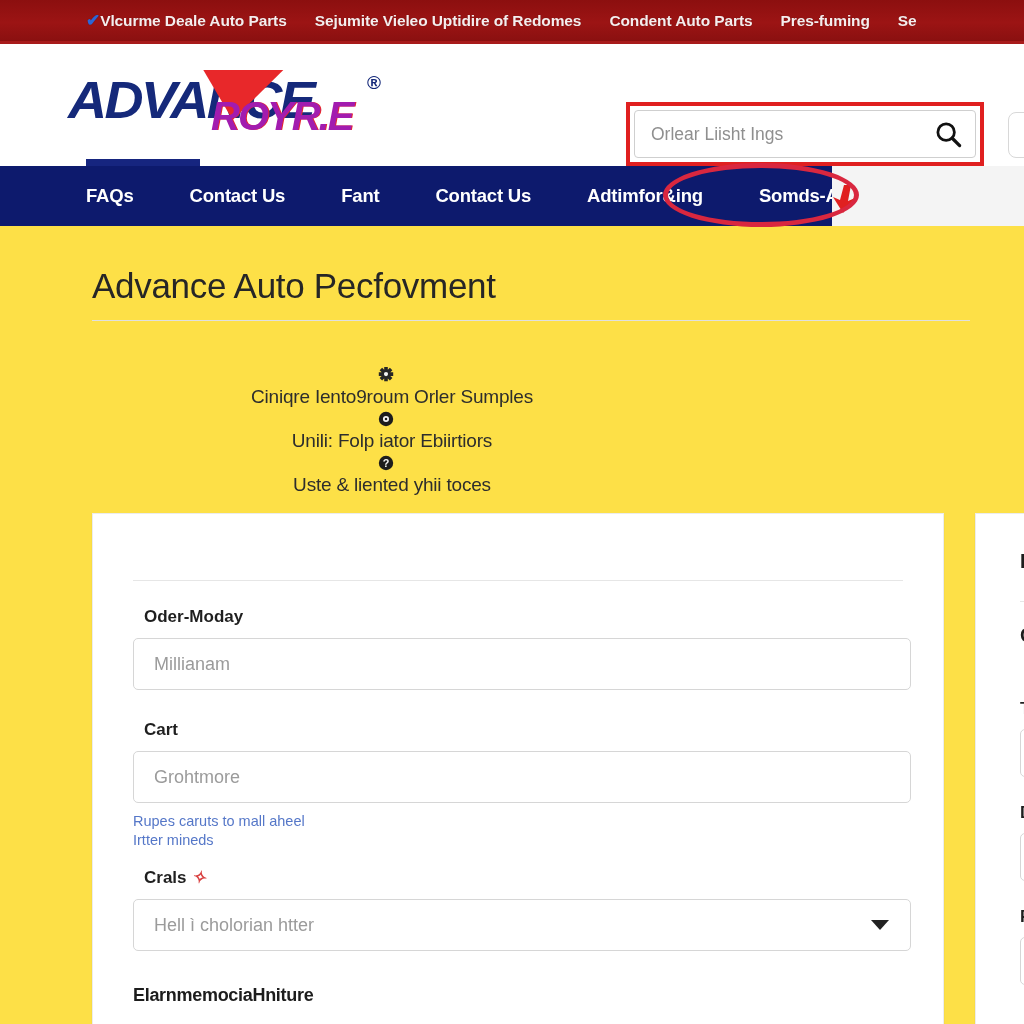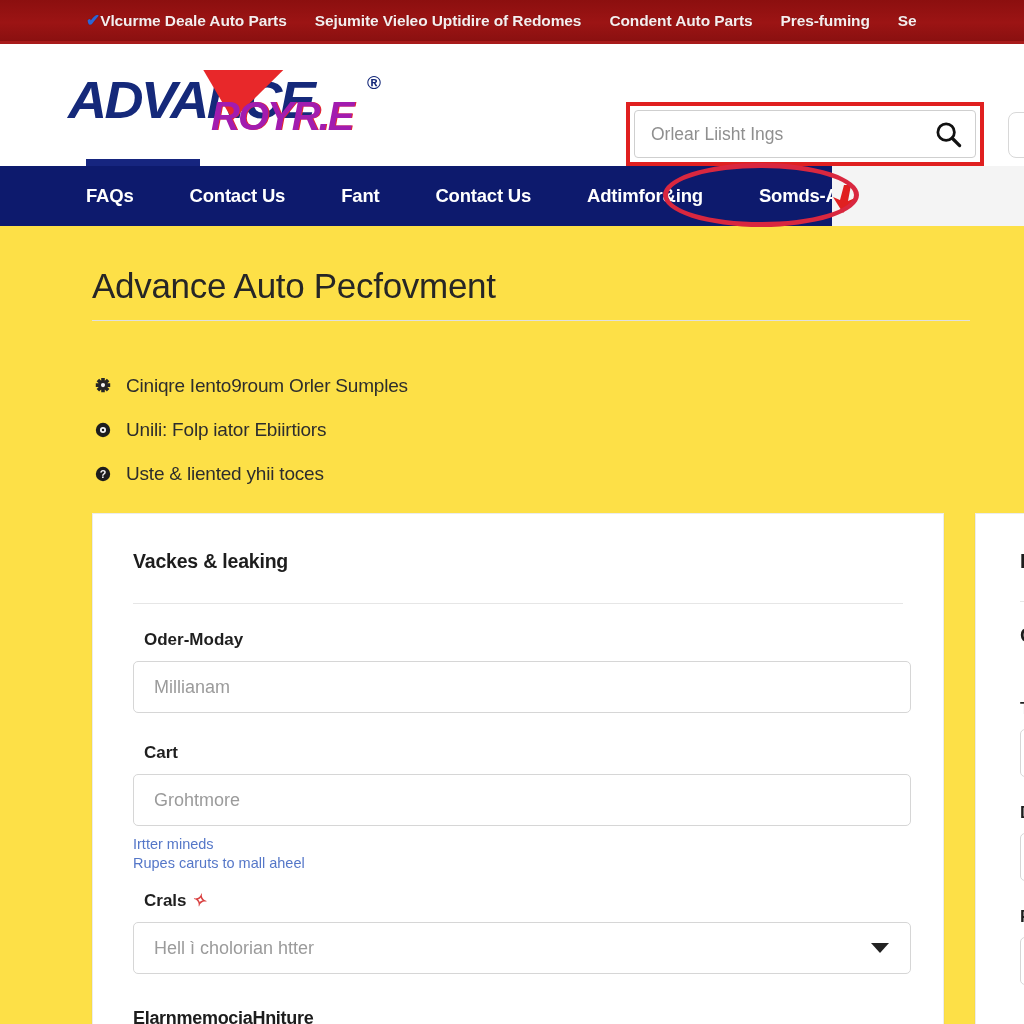--- a/index.html
+++ b/index.html
@@ -156,21 +156,21 @@
   .page-title {
     position: absolute; left: 92px; top: 40px;
     font-size: 35px; color: #262626; font-weight: 400;
     letter-spacing: -0.3px;
   }
   .title-rule {
     position: absolute; left: 92px; top: 94px;
     width: 878px; height: 1px; background: #e0e0e0;
   }
   .bullets { position: absolute; left: 92px; top: 138px; width: 600px; }
-  .bullet { display: flex; align-items: center; height: 44px; }
+  .bullet { display: flex; align-items: center; height: 44px; flex-direction: column; }
   .bullet-ico { width: 22px; flex: 0 0 22px; display:flex; align-items:center; justify-content:center; margin-right: 12px; }
   .bullet-txt { font-size: 19px; color: #2d2d2d; letter-spacing: -0.2px; }
 
   
   .card {
     position: absolute;
     background: #ffffff;
     border: 1px solid #ececec;
     box-shadow: 0 1px 2px rgba(0,0,0,.05);
   }
@@ -315,38 +315,37 @@
             <circle cx="10" cy="10" r="8" fill="#1d1d1d"></circle>
             <text x="10" y="14.6" font-size="12" font-family="Liberation Sans, sans-serif" font-weight="bold" fill="#f4f4f4" text-anchor="middle">?</text>
           </svg>
         </span>
         <span class="bullet-txt">Uste &amp; liented yhii toces</span>
       </div>
     </div>
 
     <div class="card card-main">
       <div class="card-pad">
-        <div class="card-title">Vackes &amp; leaking</div>
         <div class="card-rule"></div>
 
         <div class="field-label">
           <span>Oder-Moday</span>
         </div>
         <input class="field-input" type="text" placeholder="Millianam" style="">
 
         <div class="field-gap"></div>
 
         <div class="field-label">
           <span>Cart</span>
         </div>
         <input class="field-input" type="text" placeholder="Grohtmore" style="">
 
         <div class="helper-link">
+          <div>Rupes caruts to mall aheel</div>
           <div>Irtter mineds</div>
-          <div>Rupes caruts to mall aheel</div>
         </div>
 
         <div style="height:18px"></div>
 
         <div class="field-label">
           <span>Crals</span>
           <span class="req-mark">✧</span>
         </div>
         <div class="select-wrap">
           <input class="field-input" type="text" readonly="" placeholder="Hell ì cholorian htter" style="">

